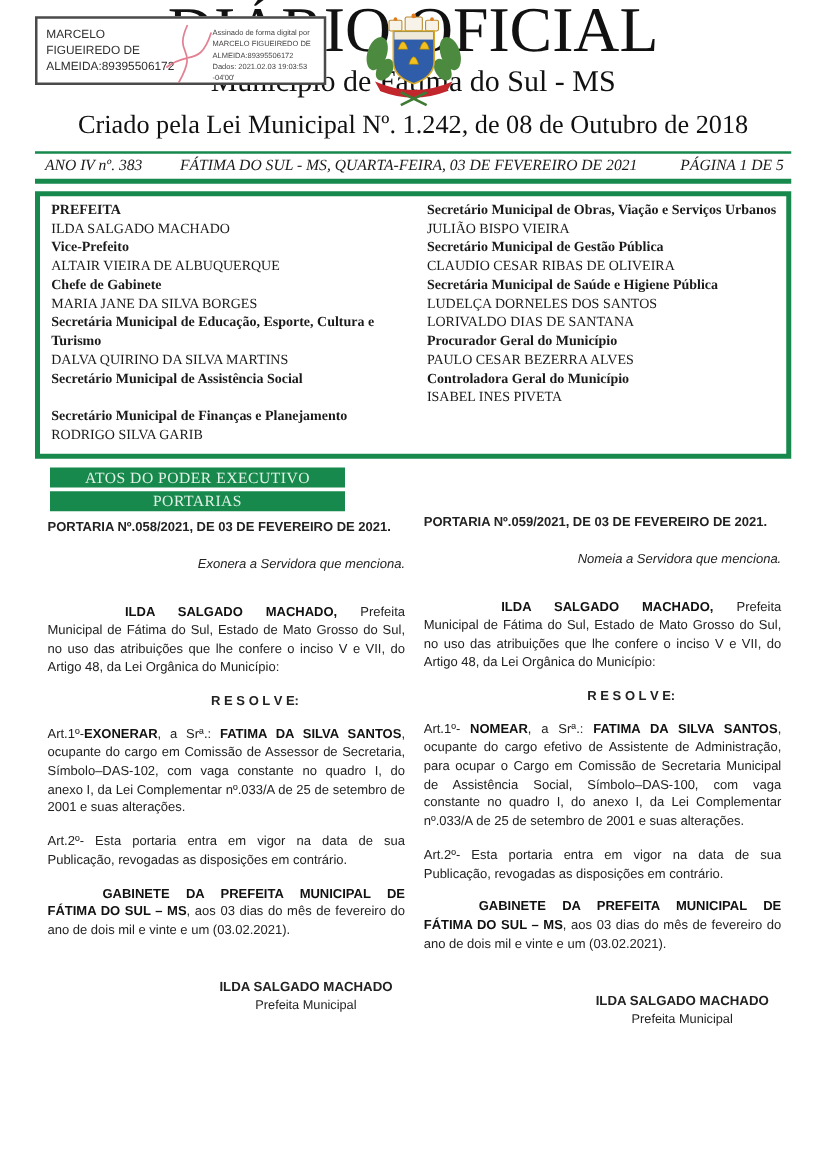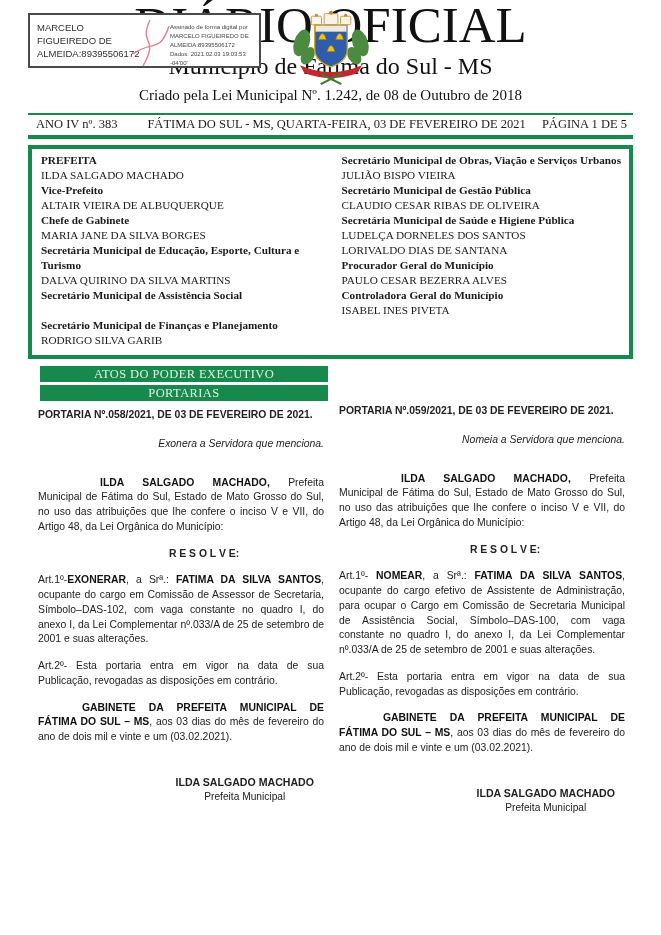--- a/index.html
+++ b/index.html
@@ -38,30 +38,31 @@
   }
   .stamp-right span { display: block; }
 
   
   .crest { position: absolute; left: 288px; top: 8px; width: 86px; height: 80px; }
 
   
   .masthead { text-align: center; }
   .gz-title { font-size: 51px; font-weight: 400; letter-spacing: 0px; line-height: 1.0; color: #111; }
   .gz-subtitle { font-size: 24px; margin-top: 2px; color: #111; }
-  .gz-creation { font-size: 15px; margin-top: 7px; color: #111; }
+  .gz-creation { font-size: 21px; margin-top: 7px; color: #111; }
 
   
   .dateline {
     margin: 9px 28px 0 28px;
     border-top: 2px solid #17894c;
     border-bottom: 4px solid #17894c;
     display: flex; align-items: flex-end;
     font-size: 12.5px;
     padding: 2px 6px 3px 8px;
+    font-style: italic;
   }
   .dl-edition { margin-right: 30px; white-space: nowrap; }
   .dl-date { flex: 1; text-align: left; white-space: nowrap; }
   .dl-page { text-align: right; white-space: nowrap; }
 
   
   .officials {
     margin: 6px 28px 0 28px;
     border: 4px solid #17894c;
     display: grid; grid-template-columns: 1fr 1fr;
@@ -69,21 +70,21 @@
     padding: 4px 8px 7px 9px;
     font-size: 11.2px; line-height: 15px; gap: 26px;
   }
   .off-role { font-weight: bold; white-space: nowrap; }
   .off-role.wrap { white-space: normal; }
   .off-name { min-height: 15px; }
 
   
   .banners { margin: 7px 0 0 40px; }
   .banner {
-    width: 288px; height: 16px; margin-bottom: 3px;
+    width: 236px; height: 16px; margin-bottom: 3px;
     background: #17894c; color: #e3f2e8;
     text-align: center; font-size: 12.5px; line-height: 16px;
     letter-spacing: 0.4px;
   }
 
   
   .body-cols {
     margin: 2px 36px 0 38px;
     display: grid; grid-template-columns: 1fr 1fr;
     column-gap: 15px;

